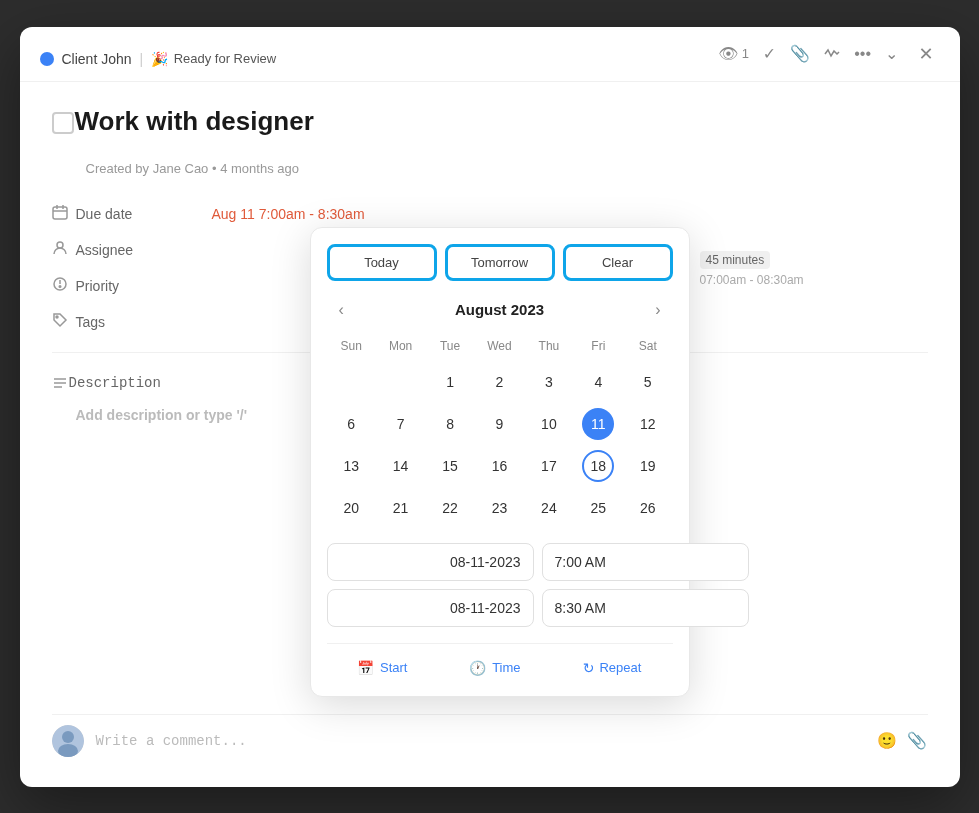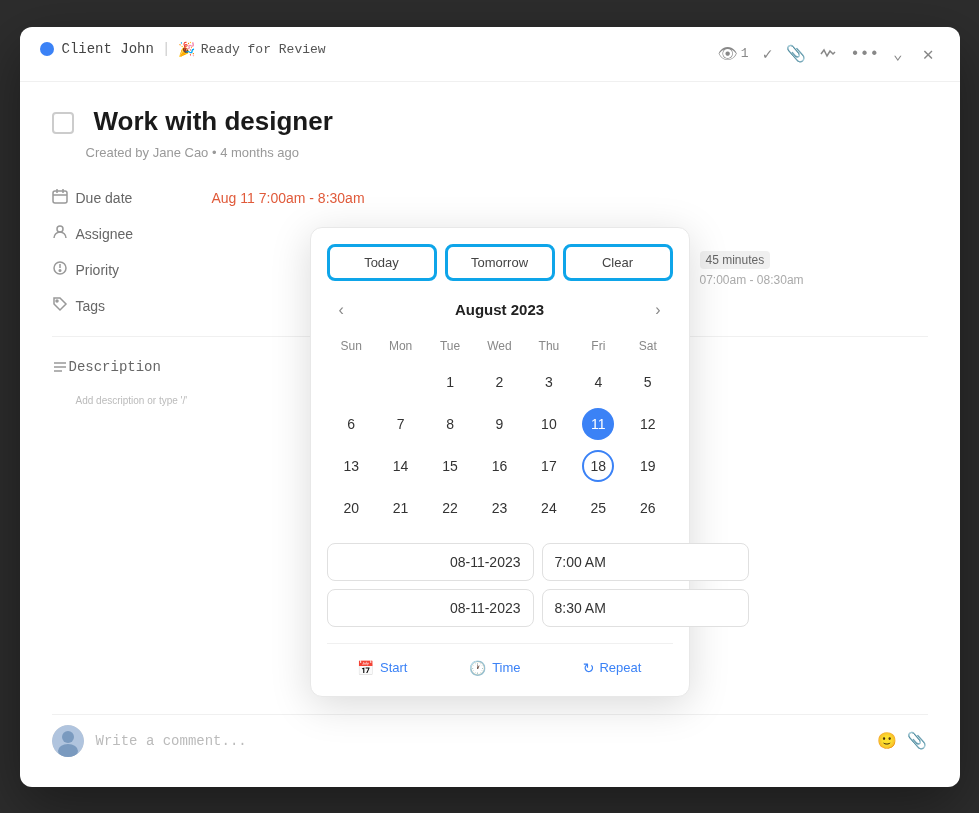--- a/index.html
+++ b/index.html
@@ -15,25 +15,24 @@
       background: #ffffff;
       border-radius: 12px;
       width: 940px;
       min-height: 760px;
       position: relative;
       overflow: hidden;
       box-shadow: 0 20px 60px rgba(0,0,0,0.4);
     }
     .modal-header {
       display: flex;
-      align-items: flex-start;
+      align-items: flex-end;
       padding: 14px 20px;
       border-bottom: 1px solid #f0f0f0;
       gap: 10px;
-      font-family: Liberation Mono, monospace;
     }
     .header-left {
       display: flex;
       align-items: center;
       gap: 8px;
       flex: 1;
     }
     .project-dot {
       width: 14px; height: 14px;
       background: #3b82f6;
@@ -78,22 +77,22 @@
       font-size: 18px;
       padding: 2px 6px;
       border-radius: 4px;
     }
     .modal-body {
       padding: 24px 32px;
     }
     .task-header {
       display: flex;
       align-items: flex-start;
-      gap: 20px;
-      margin-bottom: 8px;
+      gap: 1px;
+      margin-bottom: 24px;
     }
     .task-checkbox {
       width: 22px; height: 22px;
       border: 2px solid #ccc;
       border-radius: 4px;
       margin-top: 6px;
       flex-shrink: 0;
       cursor: pointer;
     }
     .task-title {
@@ -142,23 +141,24 @@
       margin: 12px 0;
     }
     .description-row {
       display: flex;
       align-items: flex-start;
       gap: 1px;
       padding: 10px 0 4px;
       font-family: Liberation Mono, monospace;
     }
     .description-placeholder {
-      font-size: 10px;
+      font-size: 14px;
       color: #bbb;
       margin-top: 16px;
+      font-weight: bold;
     }
     .comment-area {
       display: flex;
       align-items: center;
       gap: 12px;
       padding: 10px 0;
       border-top: 1px solid #f0f0f0;
       position: absolute;
       bottom: 20px;
       left: 32px;

